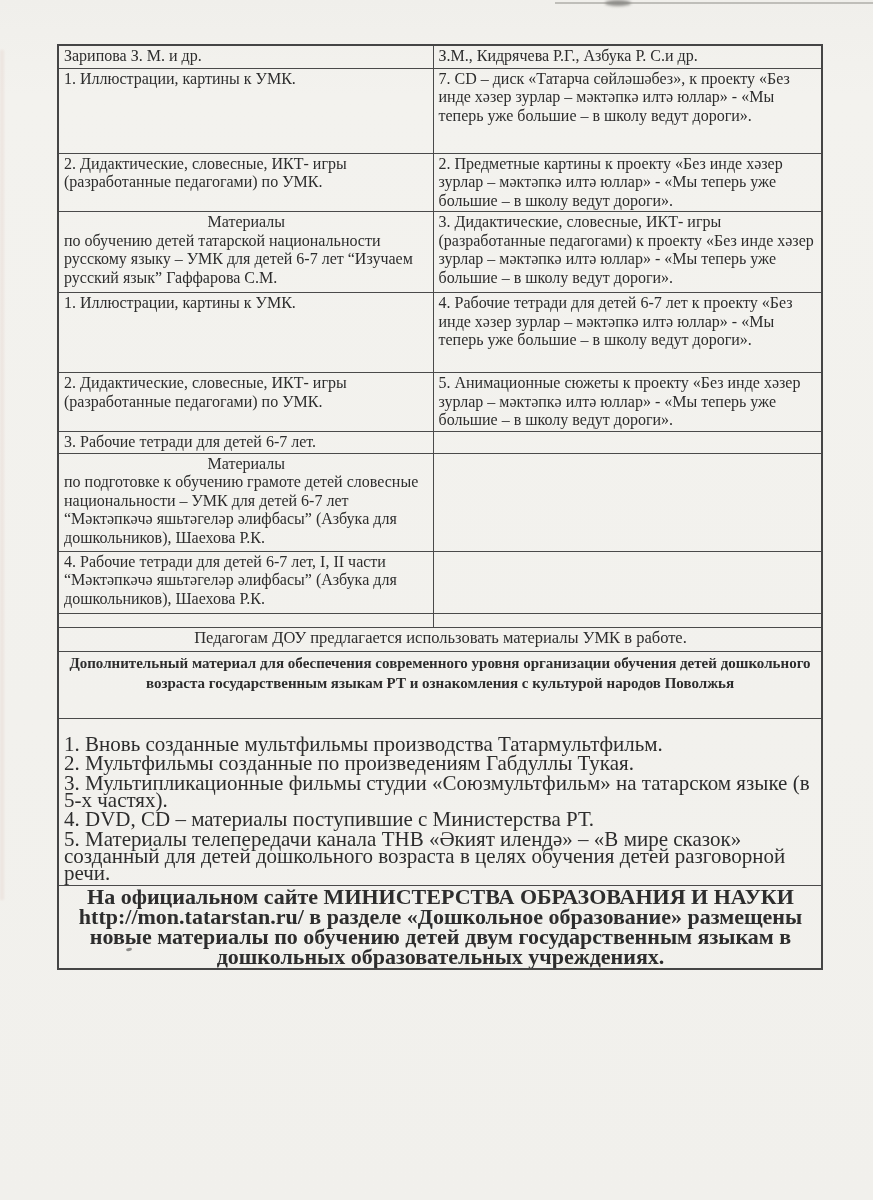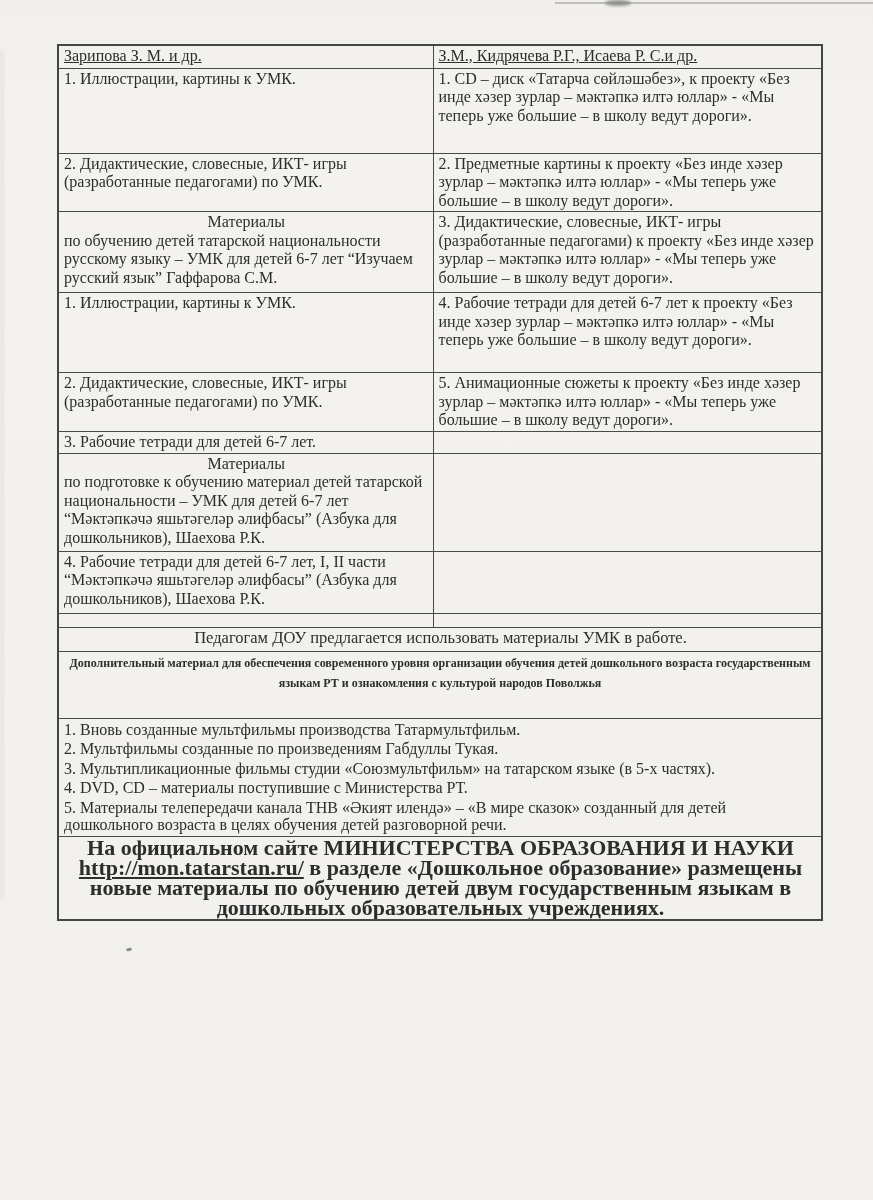--- a/index.html
+++ b/index.html
@@ -46,27 +46,27 @@
   .doc-table td{
     border:1px solid #4a4a4a;
     vertical-align:top;
     padding:1px 4px 1px 5px;
     overflow:hidden;
   }
   .cell-title{text-align:center;font-weight:normal;}
   .b{font-weight:normal;}
   .fw.center{text-align:center;}
   .fw.bold{font-weight:bold;}
-  .fw.big{font-size:12px;line-height:20.5px;padding-left:8px;padding-right:8px;}
-  td.list-cell{line-height:17px;font-size:16px;padding-top:2px;}
+  .fw.big{font-size:15px;line-height:20.5px;padding-left:8px;padding-right:8px;}
+  td.list-cell{line-height:17px;font-size:21px;padding-top:17px;}
   .li{margin:0 0 2.5px 0;}
-  .url{text-decoration:underline;text-align:right;}
+  .url{text-align:right;}
   .site-cell{font-size:22px;line-height:20px;padding-top:3px;}
   .note-cell{font-size:16.5px;}
-  tr.h23{height:23px;text-decoration:underline;} tr.h85{height:85px;} tr.h55{height:55px;}
+  tr.h23{height:23px;} tr.h85{height:85px;} tr.h55{height:55px;}
   tr.h81{height:81px;} tr.h80{height:80px;} tr.h57{height:57px;}
   tr.h22{height:22px;} tr.h98{height:98px;} tr.h62{height:62px;padding-left:28px;}
   tr.h14{height:14px;} tr.h24{height:24px;} tr.h67{height:67px;}
   tr.h116{height:116px;} tr.h69{height:69px;}
 </style>
 </head>
 <body>
 
 <div class="page">
 
@@ -77,26 +77,26 @@
 
   <table class="doc-table">
     <colgroup>
         <col class="c-left">
         <col class="c-right">
       </colgroup>
 
     <tbody>
         <tr class="h23">
       <td><span>Зарипова З. М. и др.</span></td>
-      <td><span>З.М., Кидрячева Р.Г., Исаева Р. С.и др.</span></td>
+      <td><span>З.М., Кидрячева Р.Г., Азбука Р. С.и др.</span></td>
     </tr>
 
     <tr class="h85">
       <td><span>1. Иллюстрации, картины к УМК.</span></td>
-      <td><span>1. CD – диск «Татарча сөйләшәбез», к проекту «Без инде хәзер зурлар – мәктәпкә илтә юллар» - «Мы теперь уже большие – в школу ведут дороги».</span></td>
+      <td><span>7. CD – диск «Татарча сөйләшәбез», к проекту «Без инде хәзер зурлар – мәктәпкә илтә юллар» - «Мы теперь уже большие – в школу ведут дороги».</span></td>
     </tr>
 
     <tr class="h55">
       <td><span>2. Дидактические, словесные, ИКТ- игры (разработанные педагогами) по УМК.</span></td>
       <td><span>2. Предметные картины к проекту «Без инде хәзер зурлар – мәктәпкә илтә юллар» - «Мы теперь уже большие – в школу ведут дороги».</span></td>
     </tr>
 
     <tr class="h81">
       <td>
         <div class="cell-title">Материалы</div>
@@ -116,21 +116,21 @@
     </tr>
 
     <tr class="h22">
       <td><span>3. Рабочие тетради для детей 6-7 лет.</span></td>
       <td><span></span></td>
     </tr>
 
     <tr class="h98">
       <td>
         <div class="cell-title">Материалы</div>
-        <span>по подготовке к обучению материал детей татарской национальности – </span><span class="b">УМК для детей 6-7 лет “Мәктәпкәчә яшьтәгеләр әлифбасы” (Азбука для дошкольников), Шаехова Р.К.</span>
+        <span>по подготовке к обучению грамоте детей словесные национальности – </span><span class="b">УМК для детей 6-7 лет “Мәктәпкәчә яшьтәгеләр әлифбасы” (Азбука для дошкольников), Шаехова Р.К.</span>
       </td>
       <td><span></span></td>
     </tr>
 
     <tr class="h62">
       <td><span>4. Рабочие тетради для детей 6-7 лет, I, II части “Мәктәпкәчә яшьтәгеләр әлифбасы” (Азбука для дошкольников), Шаехова Р.К.</span></td>
       <td><span></span></td>
     </tr>
 
     <tr class="h14">

